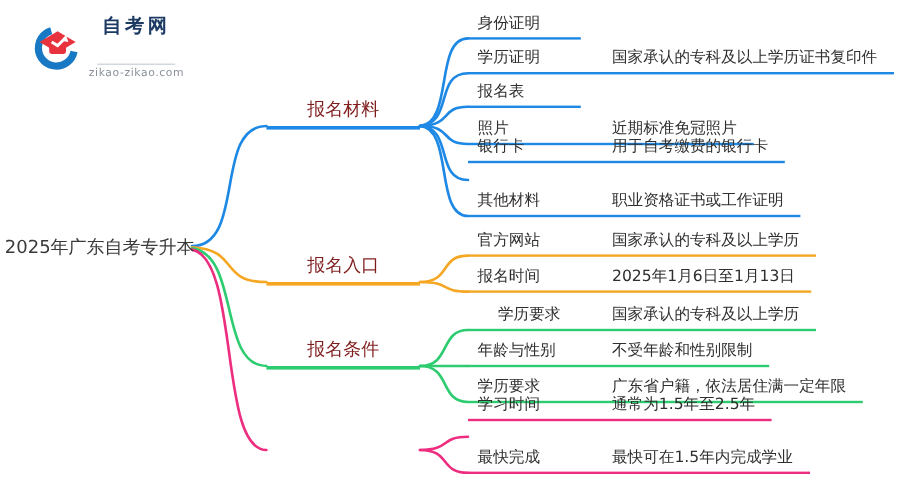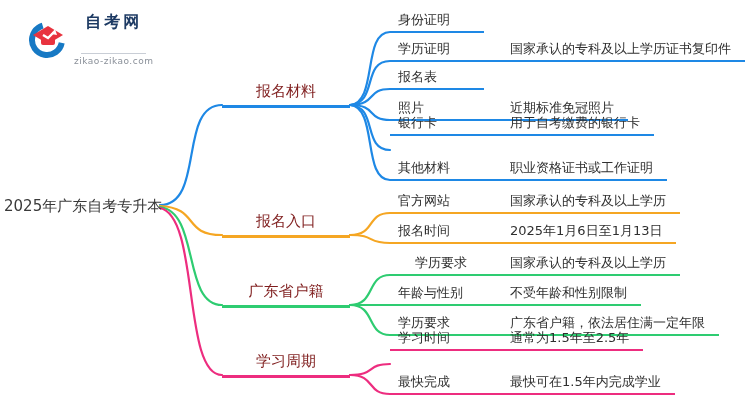--- a/index.html
+++ b/index.html
@@ -77,22 +77,21 @@
     <div class="txt">
       <div class="title">自考网</div>
       <div class="domain">zikao-zikao.com</div>
     </div>
   </div>
 
   <div class="root">2025年广东自考专升本</div>
 
   <div class="bl bl1" style="border-bottom-color: rgb(30, 136, 229);">报名材料</div>
   <div class="bl bl2" style="border-bottom-color: rgb(245, 166, 35);">报名入口</div>
-  <div class="bl bl3" style="border-bottom-color: rgb(46, 204, 113);">广东省户籍</div>
-  <div class="bl bl4" style="border-bottom-color: rgb(237, 45, 127);">学习周期</div>
+  <div class="bl bl3" style="border-bottom-color: rgb(46, 204, 113);">报名条件</div>
 
   <div class="row r1" style="border-bottom-color: rgb(30, 136, 229);">
     <span class="k">身份证明</span>
   </div>
   <div class="row r2" style="border-bottom-color: rgb(30, 136, 229);">
     <span class="k">学历证明</span>
     <span class="v">国家承认的专科及以上学历证书复印件</span>
   </div>
   <div class="row r3" style="border-bottom-color: rgb(30, 136, 229);">
     <span class="k">报名表</span>

